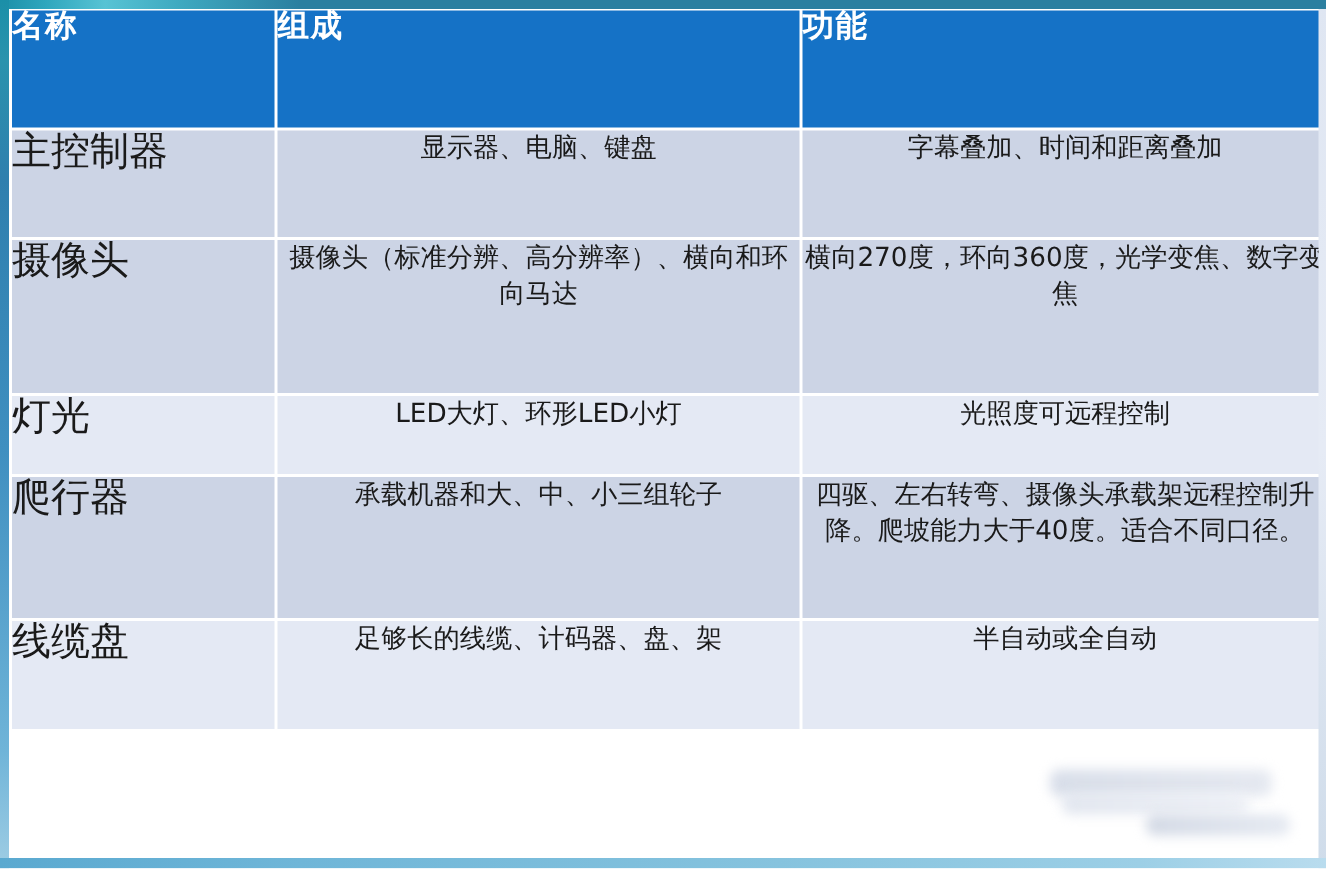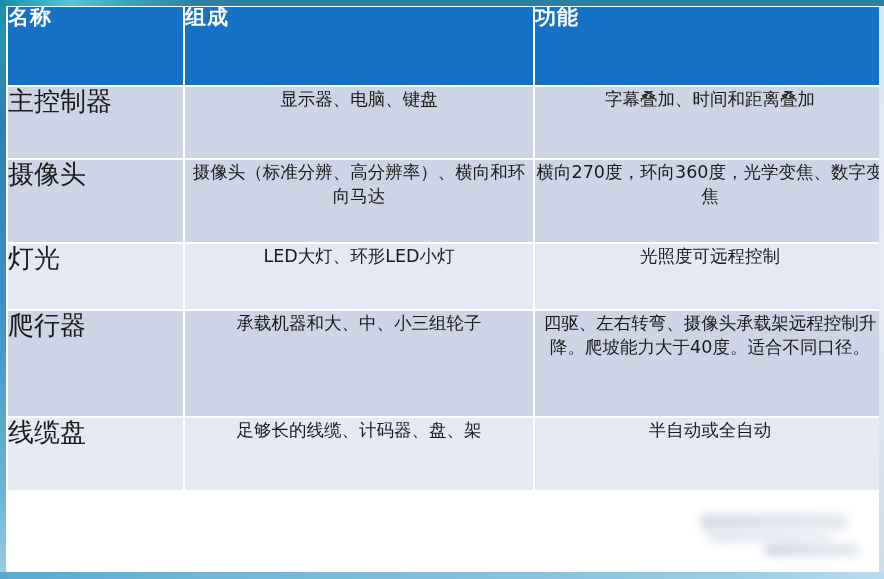--- a/index.html
+++ b/index.html
@@ -104,23 +104,23 @@
   td.col-func {
     font-size: 17.5px;
     line-height: 1.38;
     color: #1a1a1a;
     padding: 14px 10px 8px 10px;
     text-align: center;
   }
 
   .r1 td { height: 71px; }
   .r2 td { height: 78px; }
-  .r3 td { height: 82px; }
-  .r4 td { height: 65px; margin-left: 26px; }
-  .r5 td { height: 105px; }
+  .r3 td { height: 102px; }
+  .r4 td { height: 52px; margin-left: 26px; }
+  .r5 td { height: 94px; }
   .r6 td { height: 72px; }
 
   
   .watermark {
     position: absolute;
     right: 8px;
     bottom: 14px;
     width: 182px;
     height: 58px;
     z-index: 6;

